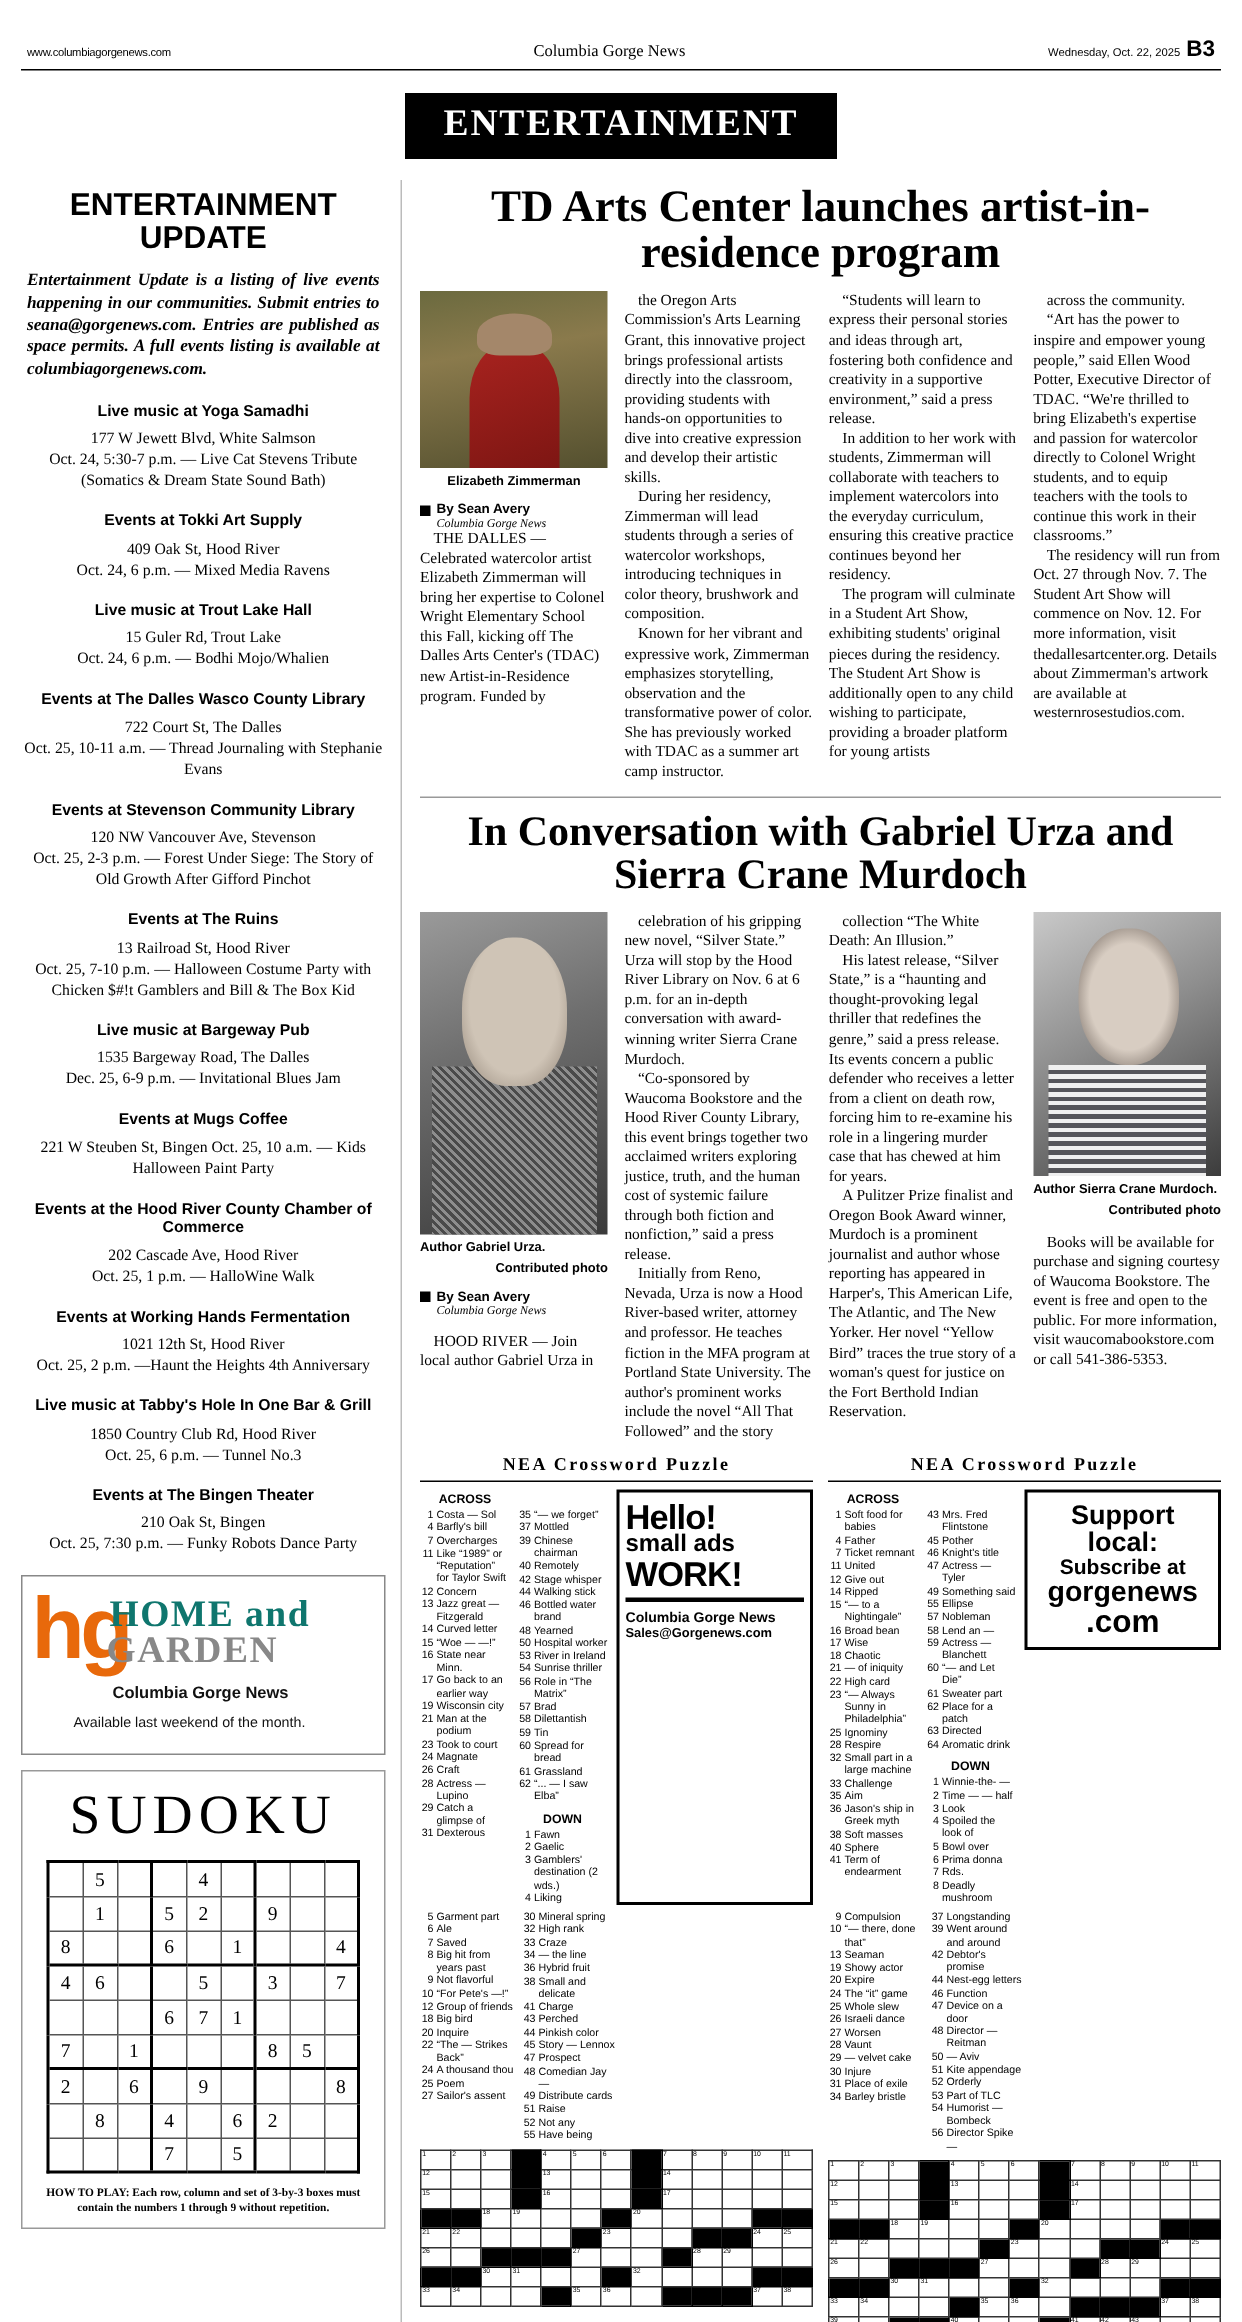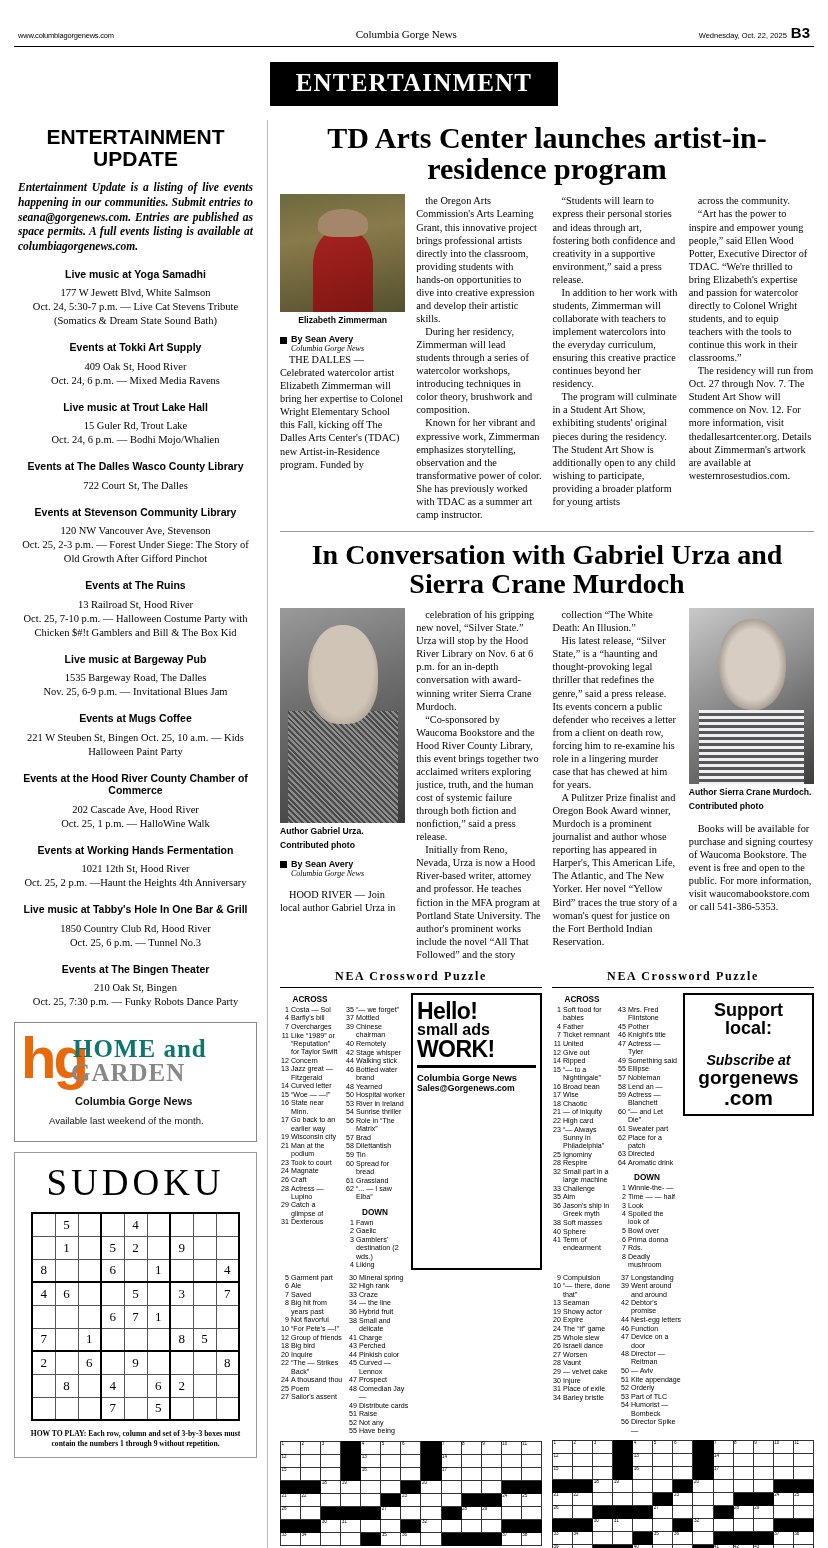--- a/index.html
+++ b/index.html
@@ -158,21 +158,21 @@
   }
   .photo.p3:before{
     content:""; position:absolute; left:8%; top:58%; width:84%; height:46%;
     background:repeating-linear-gradient(0deg,#efefef 0 3px,#55555a 3px 6px);
   }
   .cap {
     font-family:"Liberation Sans",sans-serif; font-weight:bold;
     font-size:8.6px; line-height:1.25; margin-top:3px;
   }
   .cap.center { text-align:center; }
-  .cap.right { text-align:left; }
+  .cap.right { text-align:right; }
   .byline { margin-top:8px; display:flex; align-items:flex-start; gap:4px; }
   .byline .sq { width:7px; height:7px; background:#000; margin-top:2.5px; flex:0 0 7px;}
   .byline-name {
     font-family:"Liberation Sans",sans-serif; font-weight:bold; font-size:9px;
   }
   .byline-org { font-style:italic; font-size:8px; font-family:"Liberation Serif",serif;}
   .rule-full { border-top:1px solid #999; margin:10px 0 8px 0; }
 
   
   .cw-area { display:flex; gap:10px; margin-top:8px; }
@@ -220,21 +220,21 @@
     font-family:"Liberation Sans",sans-serif; font-weight:bold;
     font-size:8.6px; line-height:1.15;
   }
   .ad-support { border:2.5px solid #000; padding:6px 5px; background:#fff; text-align:center;}
   .ad-support .s1 {
     font-family:"Liberation Sans",sans-serif; font-weight:bold;
     font-size:18px; line-height:1.0;
   }
   .ad-support .s2 {
     font-family:"Liberation Sans",sans-serif; font-weight:bold;
-    font-size:14px; line-height:1.1; margin-top:16px;font-style:italic;
+    font-size:14px; line-height:1.1; margin-top:0;
   }
   .ad-support .s3 {
     font-family:"Liberation Sans",sans-serif; font-weight:bold;
     font-size:19px; line-height:1.0;
   }
   .ad-support .s4 {
     font-family:"Liberation Sans",sans-serif; font-weight:bold;
     font-size:21px; line-height:1.0;
   }
 
@@ -294,41 +294,42 @@
             <div class="ev-name">Live music at Trout Lake Hall</div>
             <div class="ev-det">
               <div>15 Guler Rd, Trout Lake</div>
               <div>Oct. 24, 6 p.m. — Bodhi Mojo/Whalien</div>
             </div>
           </div>
           <div class="ev">
             <div class="ev-name">Events at The Dalles Wasco County Library</div>
             <div class="ev-det">
               <div>722 Court St, The Dalles</div>
+              <div>Oct. 25, 10-11 a.m. — Thread Journaling with Stephanie Evans</div>
             </div>
           </div>
           <div class="ev">
             <div class="ev-name">Events at Stevenson Community Library</div>
             <div class="ev-det">
               <div>120 NW Vancouver Ave, Stevenson</div>
               <div>Oct. 25, 2-3 p.m. — Forest Under Siege: The Story of Old Growth After Gifford Pinchot</div>
             </div>
           </div>
           <div class="ev">
             <div class="ev-name">Events at The Ruins</div>
             <div class="ev-det">
               <div>13 Railroad St, Hood River</div>
               <div>Oct. 25, 7-10 p.m. — Halloween Costume Party with Chicken $#!t Gamblers and Bill &amp; The Box Kid</div>
             </div>
           </div>
           <div class="ev">
             <div class="ev-name">Live music at Bargeway Pub</div>
             <div class="ev-det">
               <div>1535 Bargeway Road, The Dalles</div>
-              <div>Nov. 25, 6-9 p.m. — Invitational Blues Jam</div>
+              <div>Dec. 25, 6-9 p.m. — Invitational Blues Jam</div>
             </div>
           </div>
           <div class="ev">
             <div class="ev-name">Events at Mugs Coffee</div>
             <div class="ev-det">221 W Steuben St, Bingen Oct. 25, 10 a.m. — Kids Halloween Paint Party</div>
           </div>
           <div class="ev">
             <div class="ev-name">Events at the Hood River County Chamber of Commerce</div>
             <div class="ev-det">
               <div>202 Cascade Ave, Hood River</div>
@@ -832,21 +833,21 @@
                   <div class="clue">
                     <span class="n">43</span>
                     <span class="t">Perched</span>
                   </div>
                   <div class="clue">
                     <span class="n">44</span>
                     <span class="t">Pinkish color</span>
                   </div>
                   <div class="clue">
                     <span class="n">45</span>
-                    <span class="t">Curved — Lennox</span>
+                    <span class="t">Story — Lennox</span>
                   </div>
                   <div class="clue">
                     <span class="n">47</span>
                     <span class="t">Prospect</span>
                   </div>
                   <div class="clue">
                     <span class="n">48</span>
                     <span class="t">Comedian Jay —</span>
                   </div>
                   <div class="clue">

